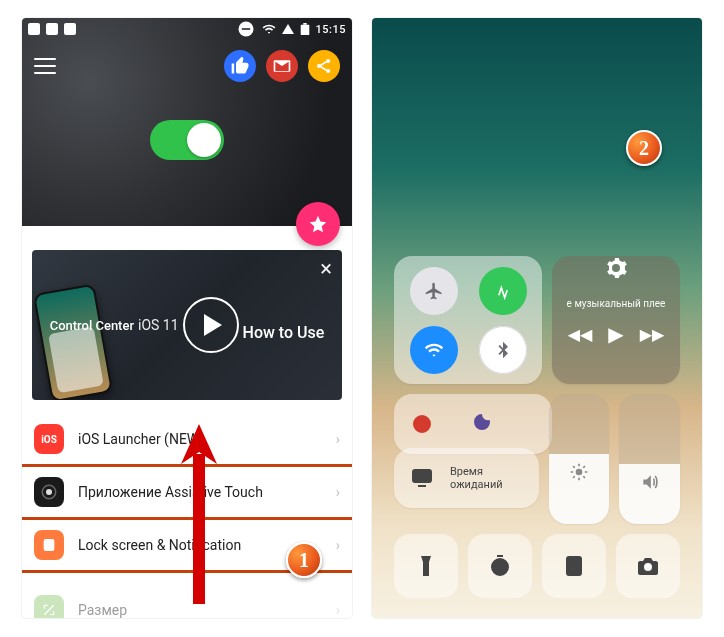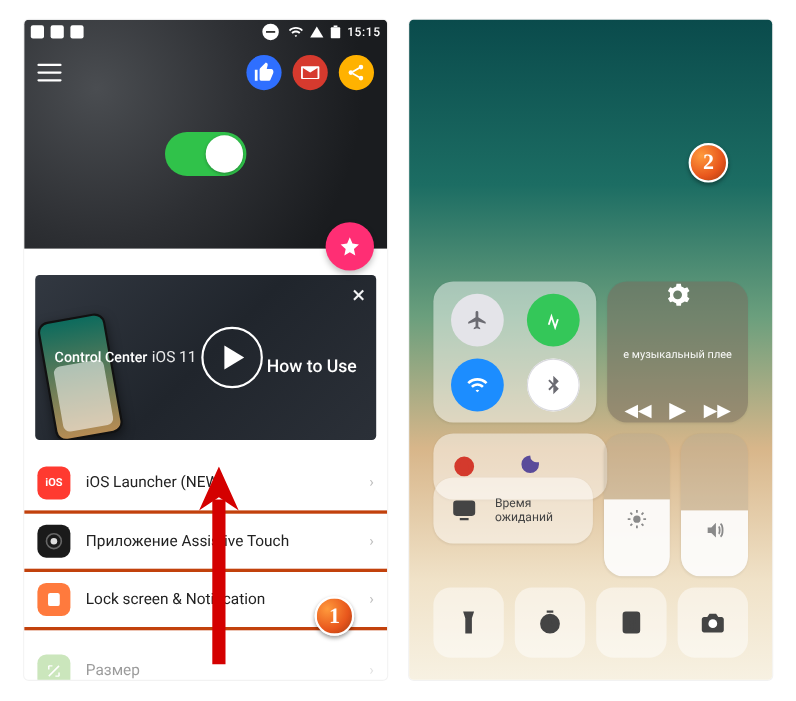--- a/index.html
+++ b/index.html
@@ -194,21 +194,21 @@
   .net-dot {
     border-radius:50%; width:48px; height:48px; margin:auto;
     display:flex; align-items:center; justify-content:center; color:#fff;
   }
   .net-dot.gray { background:#e4e4e9; color:#6b6b72; }
   .net-dot.green { background:#34c759; }
   .net-dot.blue { background:#1c8dff; }
   .net-dot.white { background:#fff; color:#6b6b72; box-shadow:inset 0 0 0 1px #d8d8dd;}
   .tile.music {
     flex:1; height:128px; color:#fff; text-align:center;
-    display:flex; flex-direction:column; align-items:center; justify-content:space-between;
+    display:flex; flex-direction:column; align-items:center; justify-content:flex-start;
     gap:13px;
     background: rgba(120,110,95,0.55);
   }
   .music-gear { font-size:20px; }
   .music-txt { font-size:10px; opacity:0.95; white-space:nowrap; overflow:hidden; width:90%; }
   .music-ctrls { display:flex; gap:16px; font-size:16px; align-items:center; }
   .tile.quick {
     flex:2.2; height:60px; display:flex; align-items:center;
     padding:0 14px; gap:14px;
   }
@@ -433,21 +433,21 @@
                 <path d="M12 2a8 8 0 108 8c0-.7-.1-1.4-.3-2A6 6 0 0112 2z"></path>
               </svg>
           </div>
         </div>
         <div class="sliders-wrap" style="flex:1;">
         </div>
       </div>
 
       <div class="cc-row" style="margin-top:-70px;">
         <div style="flex:1.1; display:flex;">
-          <div class="tile quick" style="flex:1; height:60px; margin-top:40px;">
+          <div class="tile quick" style="flex:1; height:60px; margin-top:54px;">
             <div class="q-icon">
               <svg class="icon-lg" viewBox="0 0 24 24" fill="none" stroke="currentColor" stroke-width="2">
                   <rect x="3" y="4" width="18" height="12" rx="2"></rect>
                   <path d="M8 20h8"></path>
                 </svg>
             </div>
             <div class="q-text">
               <div>Время</div>
               <div>ожиданий</div>
             </div>

